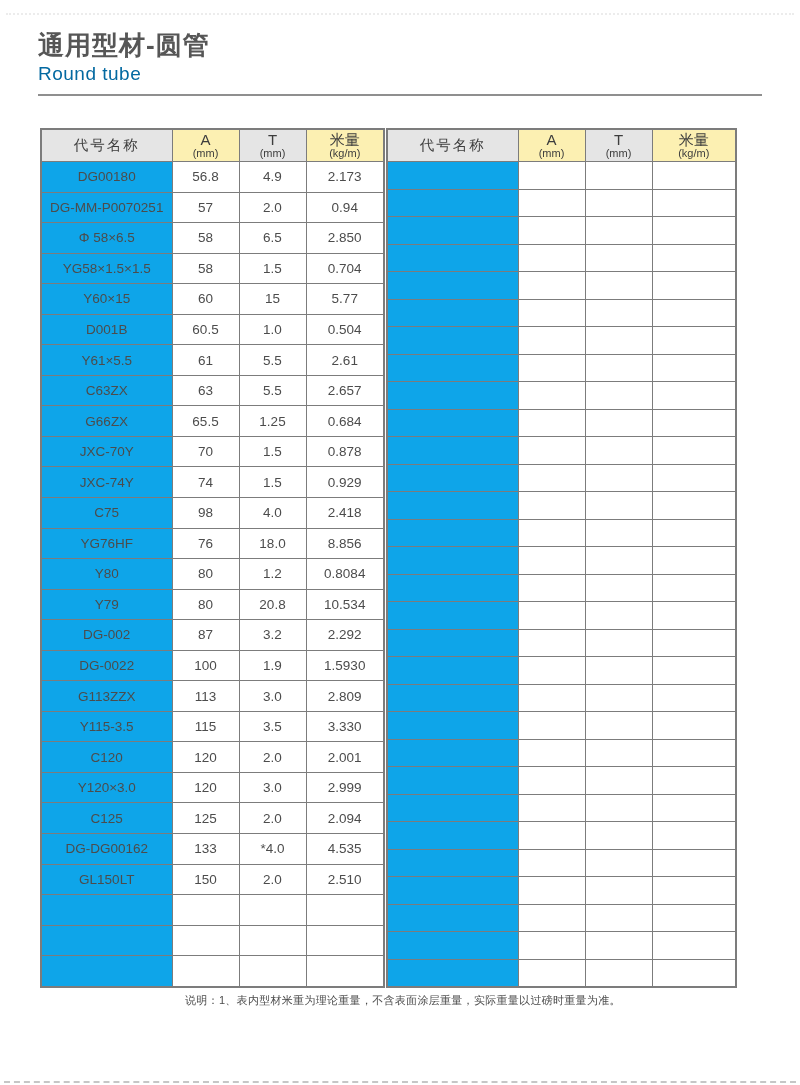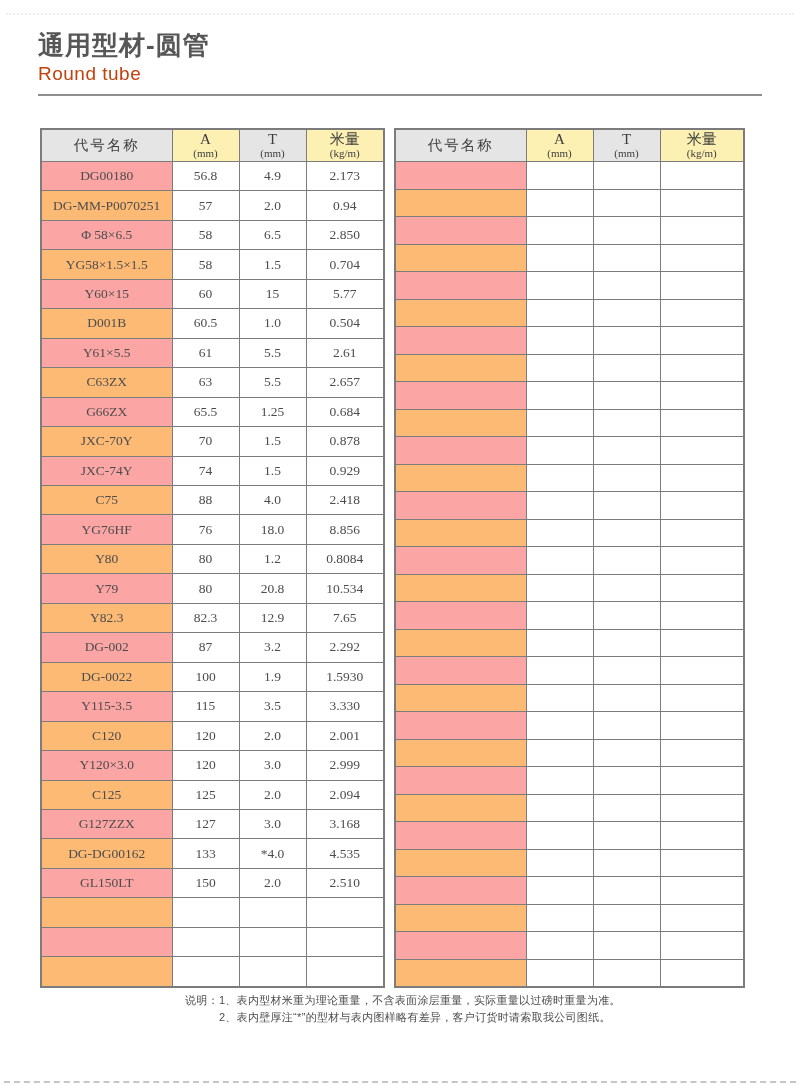--- a/index.html
+++ b/index.html
@@ -3,35 +3,35 @@
 <meta charset="utf-8">
 <style>
   html,body { margin:0; padding:0; background:#ffffff; }
   body { font-family:"Liberation Sans","DejaVu Sans",sans-serif; }
   .page { position:relative; width:800px; height:1085px; background:#ffffff; overflow:hidden; }
 
   .top-dash { position:absolute; top:13px; left:6px; right:6px; border-top:2px dotted #ececec; }
   .bottom-dash { position:absolute; bottom:2px; left:4px; right:4px; border-top:2px dashed #c6c6c6; }
 
   .page-title { position:absolute; left:38px; top:28px; margin:0; font-size:26px; font-weight:bold; color:#565656; letter-spacing:1px; }
-  .page-subtitle { position:absolute; left:38px; top:63px; font-size:19px; color:#c2410c; letter-spacing:0.5px; }
+  .page-subtitle { position:absolute; left:38px; top:63px; font-size:19px; color:#0369a1; letter-spacing:0.5px; }
   .title-rule { position:absolute; left:38px; top:94px; width:724px; height:2px; background:#8f8f8f; }
 
-  .tables { position:absolute; left:40px; top:128px; display:flex; gap:9px;font-family:Liberation Serif, serif; }
+  .tables { position:absolute; left:40px; top:128px; display:flex; gap:1px; }
   table.spec { border-collapse:collapse; table-layout:fixed; border:2px solid #7c7c7c; }
   table.spec th, table.spec td { border:1px solid #7c7c7c; padding:0; text-align:center; vertical-align:middle; overflow:hidden; white-space:nowrap; }
   table.spec thead th { height:31px; font-weight:normal; color:#3d3d3d; }
   table.spec tbody td { height:26.5px; font-size:13.5px; color:#4c4c4c; background:#ffffff; }
   th.hdr-gray { background:#e5e5e5; }
   th.hdr-yellow { background:#fcf0b2; }
   .hdr-name { font-size:14.5px; letter-spacing:2px; }
   .hdr-main { font-size:15px; line-height:1.05; }
   .hdr-unit { font-size:11px; line-height:1.05; }
-  td.name.odd  { background:#fca5a5; }
-  td.name.even { background:#fdba74; }
+  td.name.odd  { background:#0ea5e9; }
+  td.name.even { background:#0ea5e9; }
 
   .notes { position:absolute; left:185px; top:992px; display:flex; font-size:11px; color:#4c4c4c; line-height:1.5; letter-spacing:0.3px; }
   .notes .lines { display:flex; flex-direction:column; }
 </style>
 </head>
 <body>
 
 <div class="page">
 
   <div class="top-dash"></div>
@@ -128,21 +128,21 @@
             <td class="num">0.878</td>
           </tr>
           <tr>
             <td class="name odd">JXC-74Y</td>
             <td class="num">74</td>
             <td class="num">1.5</td>
             <td class="num">0.929</td>
           </tr>
           <tr>
             <td class="name even">C75</td>
-            <td class="num">88</td>
+            <td class="num">98</td>
             <td class="num">4.0</td>
             <td class="num">2.418</td>
           </tr>
           <tr>
             <td class="name odd">YG76HF</td>
             <td class="num">76</td>
             <td class="num">18.0</td>
             <td class="num">8.856</td>
           </tr>
           <tr>
@@ -151,38 +151,38 @@
             <td class="num">1.2</td>
             <td class="num">0.8084</td>
           </tr>
           <tr>
             <td class="name odd">Y79</td>
             <td class="num">80</td>
             <td class="num">20.8</td>
             <td class="num">10.534</td>
           </tr>
           <tr>
-            <td class="name even">Y82.3</td>
-            <td class="num">82.3</td>
-            <td class="num">12.9</td>
-            <td class="num">7.65</td>
-          </tr>
-          <tr>
             <td class="name odd">DG-002</td>
             <td class="num">87</td>
             <td class="num">3.2</td>
             <td class="num">2.292</td>
           </tr>
           <tr>
             <td class="name even">DG-0022</td>
             <td class="num">100</td>
             <td class="num">1.9</td>
             <td class="num">1.5930</td>
           </tr>
           <tr>
+            <td class="name even">G113ZZX</td>
+            <td class="num">113</td>
+            <td class="num">3.0</td>
+            <td class="num">2.809</td>
+          </tr>
+          <tr>
             <td class="name odd">Y115-3.5</td>
             <td class="num">115</td>
             <td class="num">3.5</td>
             <td class="num">3.330</td>
           </tr>
           <tr>
             <td class="name even">C120</td>
             <td class="num">120</td>
             <td class="num">2.0</td>
             <td class="num">2.001</td>
@@ -191,26 +191,20 @@
             <td class="name odd">Y120×3.0</td>
             <td class="num">120</td>
             <td class="num">3.0</td>
             <td class="num">2.999</td>
           </tr>
           <tr>
             <td class="name even">C125</td>
             <td class="num">125</td>
             <td class="num">2.0</td>
             <td class="num">2.094</td>
-          </tr>
-          <tr>
-            <td class="name odd">G127ZZX</td>
-            <td class="num">127</td>
-            <td class="num">3.0</td>
-            <td class="num">3.168</td>
           </tr>
           <tr>
             <td class="name even">DG-DG00162</td>
             <td class="num">133</td>
             <td class="num">*4.0</td>
             <td class="num">4.535</td>
           </tr>
           <tr>
             <td class="name odd">GL150LT</td>
             <td class="num">150</td>
@@ -445,19 +439,18 @@
           </tr>
         </tbody>
     </table>
 
   </div>
 
   <div class="notes">
     <span>说明：</span>
     <div class="lines">
       <div>1、表内型材米重为理论重量，不含表面涂层重量，实际重量以过磅时重量为准。</div>
-      <div>2、表内壁厚注“*”的型材与表内图样略有差异，客户订货时请索取我公司图纸。</div>
     </div>
   </div>
 
   <div class="bottom-dash"></div>
 
 </div>
 
 </body></html>

